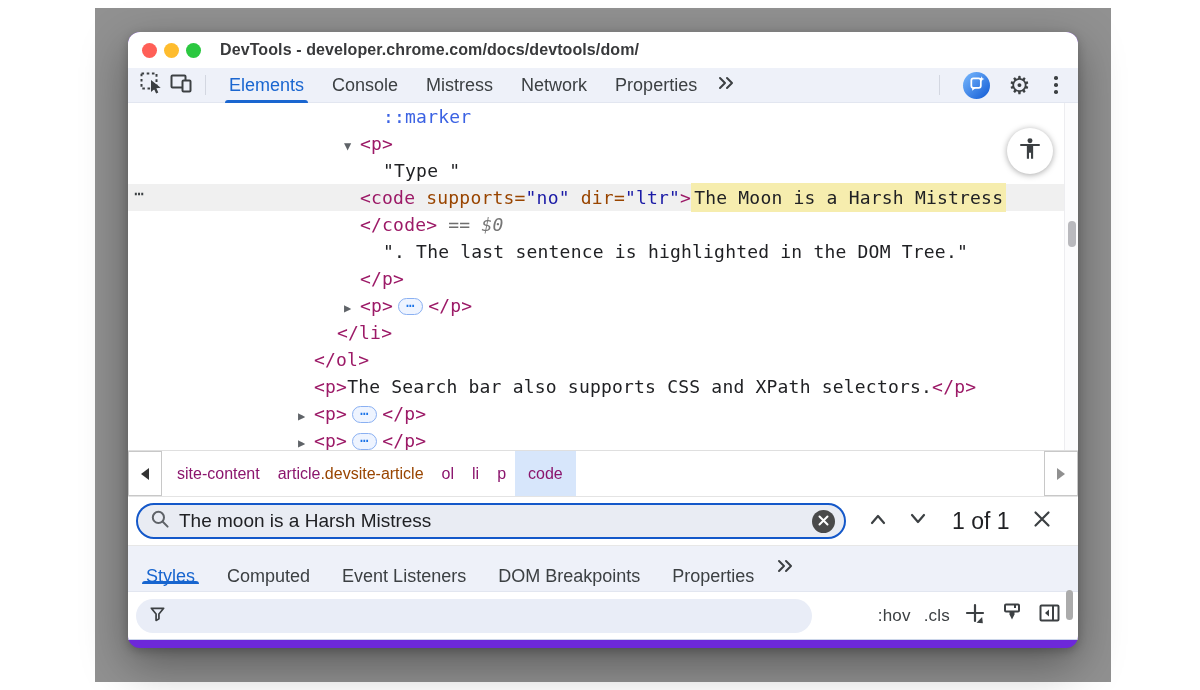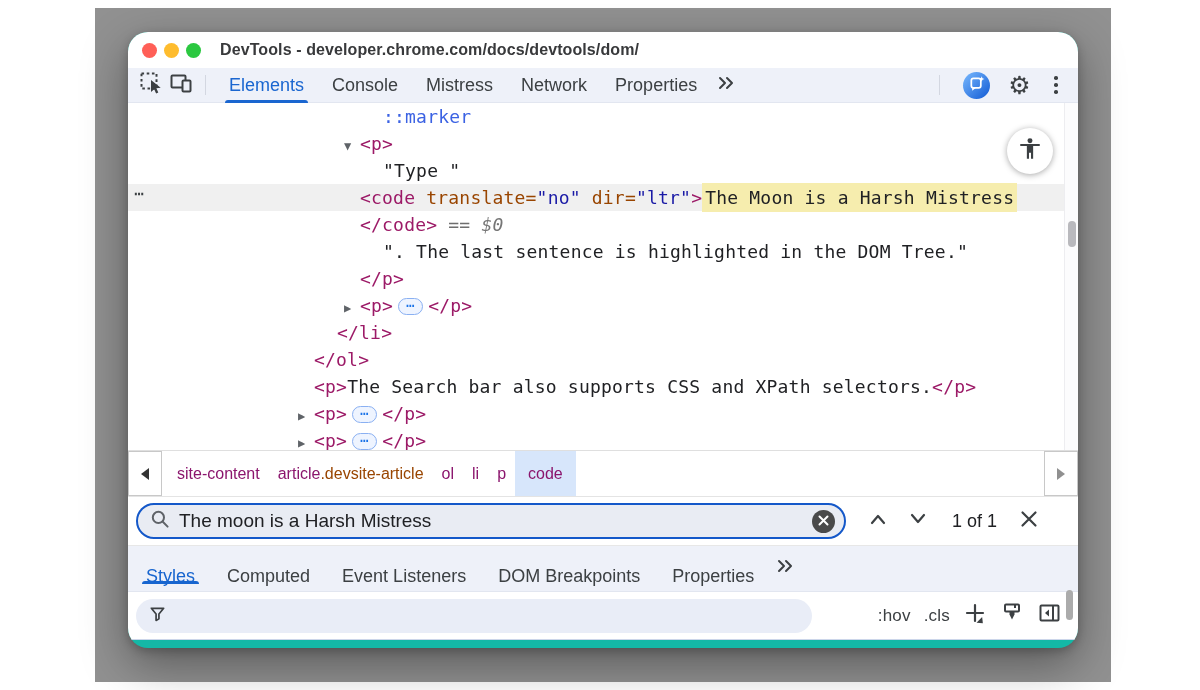--- a/index.html
+++ b/index.html
@@ -1,21 +1,21 @@
 <!DOCTYPE html>
 <html><head>
 <meta charset="utf-8">
 <style>
   * { margin:0; padding:0; box-sizing:border-box; }
   html,body { width:1200px; height:690px; background:#ffffff; font-family:"Liberation Sans", sans-serif; }
   .stage { position:relative; width:1200px; height:690px; overflow:hidden; }
   .backdrop { position:absolute; left:95px; top:8px; width:1016px; height:674px; background:#919191; }
 
   .devtools-window { position:absolute; left:128px; top:32px; width:950px; height:616px;
-    background:#14b8a6; border-radius:20px; overflow:hidden;
+    background:#6d28d9; border-radius:12px; overflow:hidden;
     box-shadow:0 16px 46px rgba(0,0,0,.38), 0 3px 10px rgba(0,0,0,.22); }
 
   
   .titlebar { height:36px; display:flex; align-items:center; padding-left:14px; background:#fff; }
   .lights { display:flex; gap:7px; }
   .light { width:15px; height:15px; border-radius:50%; }
   .light.red { background:#ff5f57; } .light.yellow { background:#febc2e; } .light.green { background:#2bc840; }
   .wtitle { margin-left:19px; font-size:16px; font-weight:bold; color:#38393b; letter-spacing:.1px; }
 
   
@@ -70,21 +70,21 @@
   .bc-right { margin-left:auto; }
 
   
   .search-row { height:50px; display:flex; align-items:center; border-top:1px solid #e4e4e4; border-bottom:1px solid #e7e7e7; padding:0 14px 0 8px; background:#fff; }
   .search-pill { width:710px; height:36px; border-radius:18px; background:#e9ecf3; border:2.5px solid #1458c9;
     display:flex; align-items:center; padding:0 9px 0 12px; }
   .search-input { flex:1; border:none; outline:none; background:transparent; font-size:19px; color:#202124;
     font-family:"Liberation Sans", sans-serif; margin-left:9px; }
   .clear-btn { width:23px; height:23px; border-radius:50%; background:#4a4a4a; display:flex; align-items:center; justify-content:center; cursor:pointer; flex:none; }
   .find-btn { width:40px; height:36px; display:flex; align-items:center; justify-content:center; cursor:pointer; }
-  .find-count { font-size:18px; color:#202124; margin:0 12px 0 14px; white-space:nowrap; }
+  .find-count { font-size:23px; color:#202124; margin:0 12px 0 14px; white-space:nowrap; }
   .ml12 { margin-left:12px; }
 
   
   .styles-tabs { height:46px; background:#eef1f9; display:flex; align-items:center; font-size:18px; color:#3c4043; padding-left:2px; border-bottom:1px solid #e2e6f0; }
   .stab { padding:0 16px; height:30px; line-height:45px; position:relative; cursor:pointer; white-space:nowrap; }
   .stab.active { color:#1765cf; }
   .stab.active::after { content:""; position:absolute; left:12px; right:12px; bottom:0; height:3px; background:#1765cf; border-radius:3px 3px 0 0; }
 
   
   .filter-row { height:48px; display:flex; align-items:center; background:#fff; padding:0 16px 0 8px; border-bottom:1px solid #ccd6ea; }
@@ -164,21 +164,21 @@
             <i></i>
             <i></i>
           </div>
       </div>
     </div>
 
     <div class="dom-area">
       <div class="trow d4"><span class="seg pseudo">::marker</span></div>
       <div class="trow d3"><span class="arrow down"></span><span class="seg tag">&lt;p&gt;</span></div>
       <div class="trow d4"><span class="seg plain">"Type "</span></div>
-      <div class="trow d3 hl"><span class="gutter-dots"></span><span class="seg tag">&lt;code </span><span class="seg attr">translate=</span><span class="seg val">"no" </span><span class="seg attr">dir=</span><span class="seg val">"ltr"</span><span class="seg tag">&gt;</span><span class="seg match">The Moon is a Harsh Mistress</span></div>
+      <div class="trow d3 hl"><span class="gutter-dots"></span><span class="seg tag">&lt;code </span><span class="seg attr">supports=</span><span class="seg val">"no" </span><span class="seg attr">dir=</span><span class="seg val">"ltr"</span><span class="seg tag">&gt;</span><span class="seg match">The Moon is a Harsh Mistress</span></div>
       <div class="trow d3"><span class="seg tag">&lt;/code&gt;</span><span class="seg eq"> == </span><span class="seg dollar">$0</span></div>
       <div class="trow d4"><span class="seg plain">". The last sentence is highlighted in the DOM Tree."</span></div>
       <div class="trow d3"><span class="seg tag">&lt;/p&gt;</span></div>
       <div class="trow d3"><span class="arrow right"></span><span class="seg tag">&lt;p&gt;</span><span class="badge"></span><span class="seg tag">&lt;/p&gt;</span></div>
       <div class="trow d2"><span class="seg tag">&lt;/li&gt;</span></div>
       <div class="trow d1"><span class="seg tag">&lt;/ol&gt;</span></div>
       <div class="trow d1"><span class="seg tag">&lt;p&gt;</span><span class="seg plain">The Search bar also supports CSS and XPath selectors.</span><span class="seg tag">&lt;/p&gt;</span></div>
       <div class="trow d1"><span class="arrow right"></span><span class="seg tag">&lt;p&gt;</span><span class="badge"></span><span class="seg tag">&lt;/p&gt;</span></div>
       <div class="trow d1"><span class="arrow right"></span><span class="seg tag">&lt;p&gt;</span><span class="badge"></span><span class="seg tag">&lt;/p&gt;</span></div>
 

